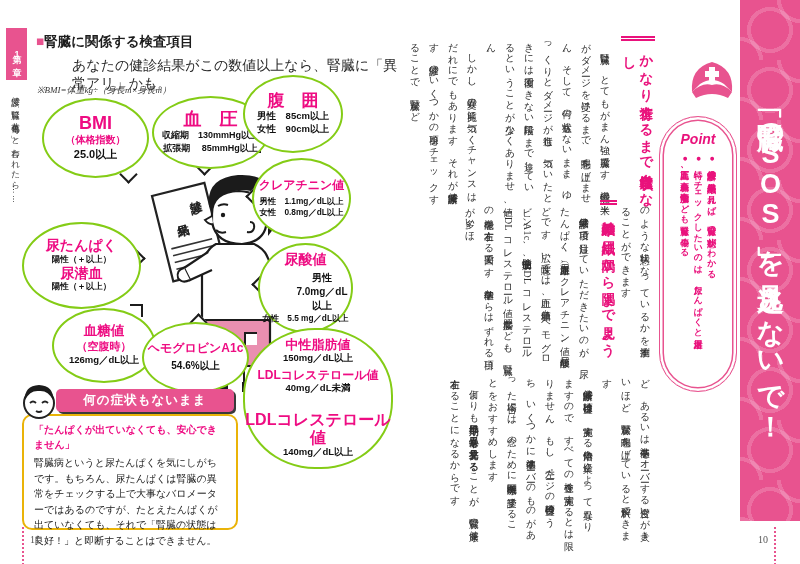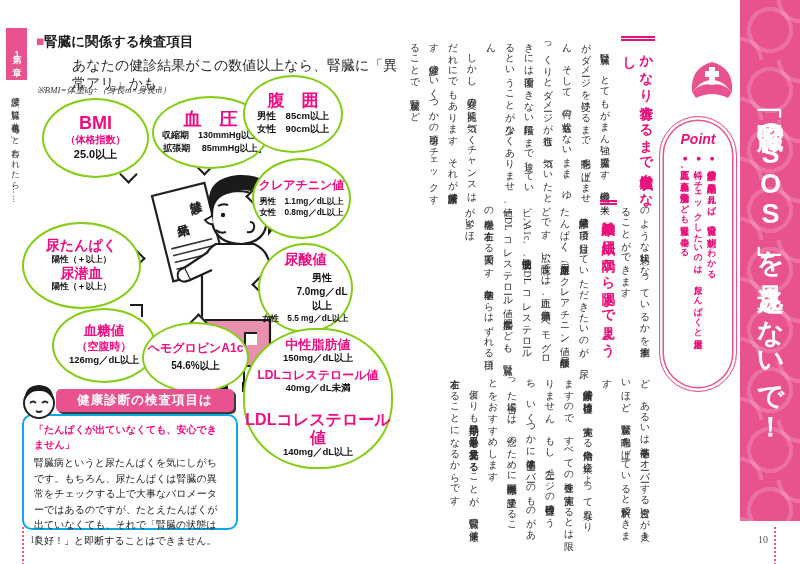--- a/index.html
+++ b/index.html
@@ -32,21 +32,21 @@
   .bubble .bv { color:#111; font-weight:bold; }
   .tail { position:absolute; width:13px; height:13px; background:#fff;
     border-right:2px solid #1c1c1c; border-bottom:2px solid #1c1c1c; z-index:2; }
 
   .advice-banner { position:absolute; left:56px; top:389px; width:178px; height:23px;
     background:#e8538f; border-radius:5px; box-shadow:2px 2px 0 #3a3a3a;
     color:#fff; font-weight:bold; font-size:12.5px; display:flex; align-items:center;
     justify-content:center; letter-spacing:1px; z-index:4; }
   .advice-face { position:absolute; left:20px; top:382px; z-index:5; }
   .advice-box { position:absolute; left:22px; top:414px; width:216px; height:116px;
-    border:2px solid #0ea5e9; border-radius:10px; padding:7px 10px; background:#fff; }
+    border:2px solid #eab308; border-radius:10px; padding:7px 10px; background:#fff; }
   .advice-title { color:#ee0c82; font-weight:bold; font-size:10px; line-height:1.45; }
   .advice-body { margin-top:3px; font-size:10px; line-height:1.55; color:#222; }
 
   .pagenum { position:absolute; font-size:10px; color:#555; font-family:Liberation Serif, serif; }
   .dotline { position:absolute; width:0; height:38px; border-left:2px dotted #e8538f; }
 
   
   .vband { position:absolute; writing-mode:vertical-rl; height:164px;
     font-family:"Liberation Serif", serif; font-size:9.8px; line-height:19px;
     color:#2e2e2e; letter-spacing:0.4px; }
@@ -198,21 +198,21 @@
       <path d="M96 212 L120 212 L124 222 L96 222 Z" fill="#1b1b1b"></path>
     </svg>
 
     <svg class="advice-face" width="38" height="38" viewBox="0 0 38 38">
       <circle cx="19" cy="21" r="15" fill="#fff" stroke="#222" stroke-width="2"></circle>
       <path d="M5 18 Q4 4 19 3 Q34 4 33 18 Q28 8 19 9 Q10 8 5 18Z" fill="#1b1b1b"></path>
       <path d="M10 21 Q13 18 16 21" stroke="#222" stroke-width="1.8" fill="none"></path>
       <path d="M22 21 Q25 18 28 21" stroke="#222" stroke-width="1.8" fill="none"></path>
       <path d="M16 29 Q19 31 22 29" stroke="#222" stroke-width="1.8" fill="none"></path>
     </svg>
-    <div class="advice-banner">健康診断の検査項目は</div>
+    <div class="advice-banner">何の症状もないまま</div>
     <div class="advice-box">
       <div class="advice-title">「たんぱくが出ていなくても、安心できません」</div>
       <div class="advice-body">腎臓病というと尿たんぱくを気にしがちです。もちろん、尿たんぱくは腎臓の異常をチェックする上で大事なバロメーターではあるのですが、たとえたんぱくが出ていなくても、それで「腎臓の状態は良好！」と即断することはできません。</div>
     </div>
 
     <div class="dotline" style="left:22px; top:527px;"></div>
     <div class="pagenum" style="left:30px; top:534px;">11</div>
   </div>
 
   <div class="page page-right">

